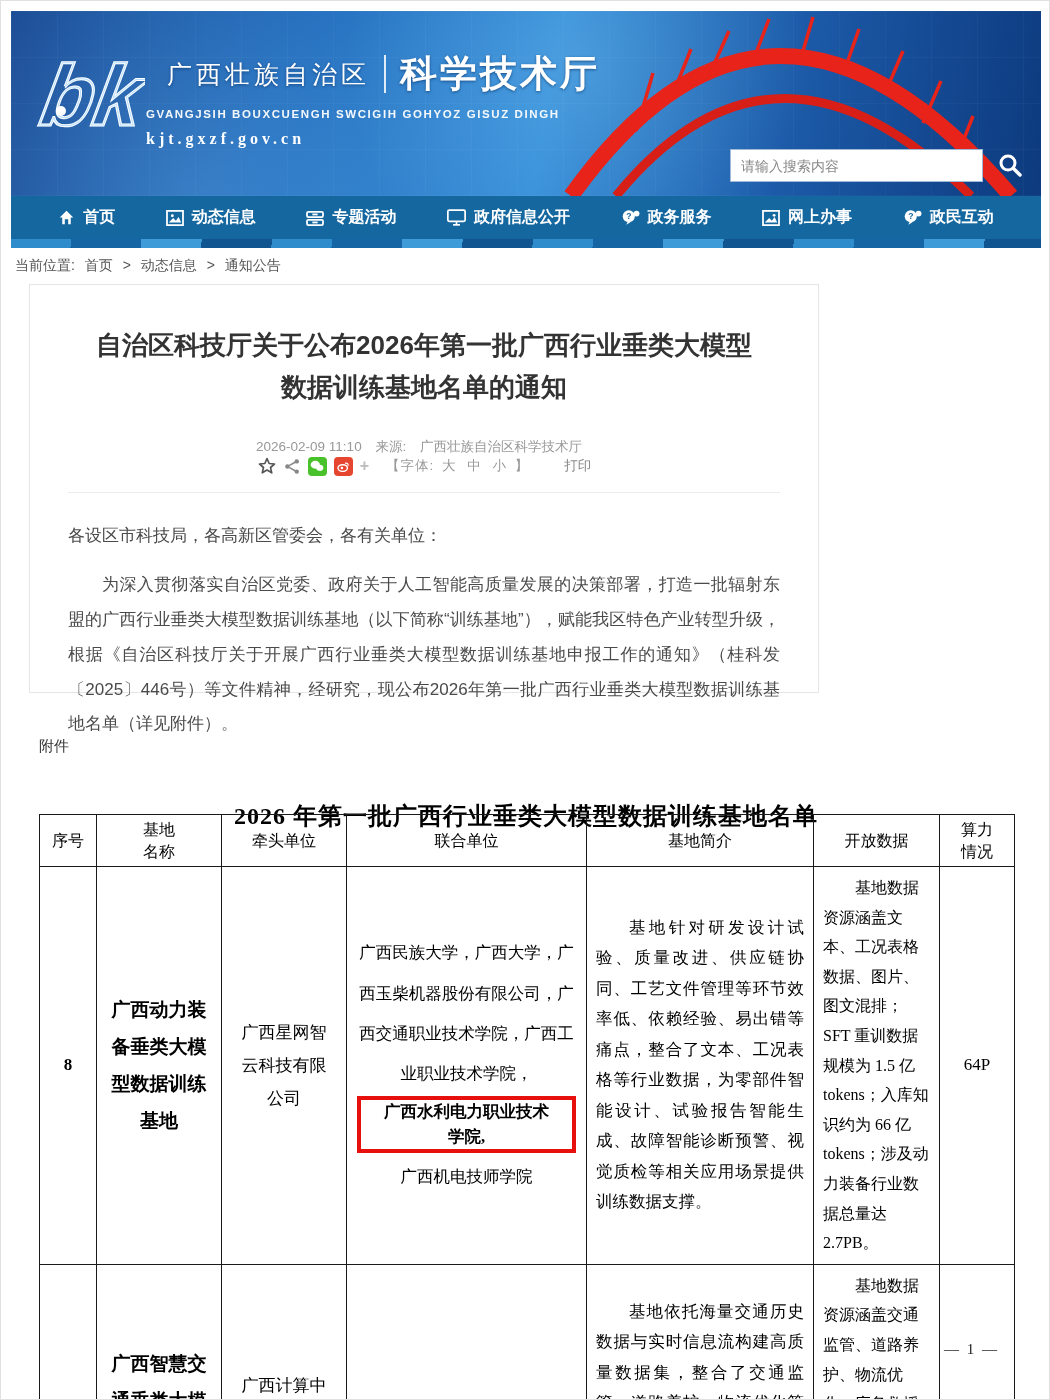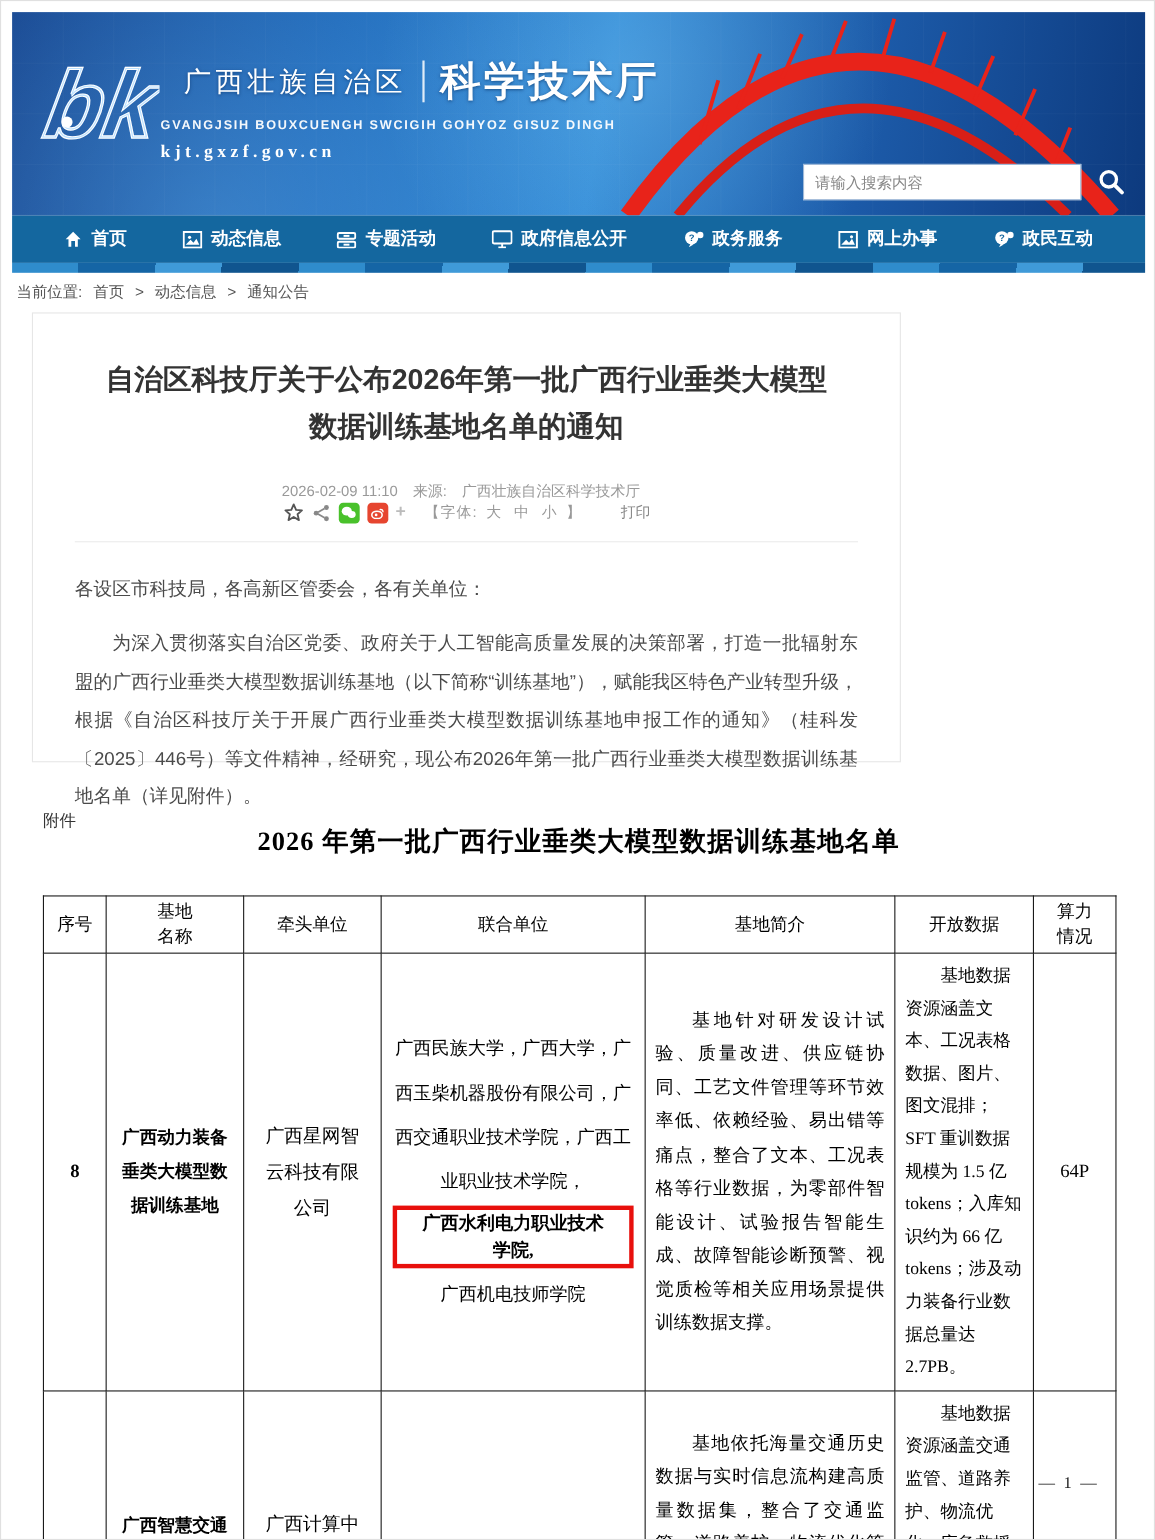--- a/index.html
+++ b/index.html
@@ -57,30 +57,30 @@
   .plus { font-size:16px; color:#bbb; font-weight:bold; }
   .fontctl { margin-left:10px; color:#999; letter-spacing:1px; }
   .fontctl span.sz { margin:0 3px; cursor:pointer; }
   .print { margin-left:28px; color:#888; cursor:pointer; }
   .a-divider { margin:16px 38px 0; border-top:1px solid #ececec; }
   .a-body { margin:26px 38px 0; font-size:17px; color:#4a4a4a; line-height:2.05; }
   .a-body .p2 { text-indent:2em; margin-top:14px; text-align:justify; }
 
   
   .attach-label { position:absolute; left:38px; top:736px; font-size:15px; color:#333; }
-  .tbl-title { position:absolute; left:0; top:748px; width:1050px; text-align:center;
+  .tbl-title { position:absolute; left:0; top:799px; width:1050px; text-align:center;
     font-family:"Liberation Serif",serif; font-size:24px; font-weight:bold; color:#000; letter-spacing:1px; }
   table.tbl { position:absolute; left:38px; top:813px; width:975px; border-collapse:collapse; table-layout:fixed;
     font-family:"Liberation Serif",serif; color:#000; }
   .tbl th, .tbl td { border:1px solid #1a1a1a; vertical-align:middle; }
   .tbl th { font-weight:normal; font-size:16px; height:52px; text-align:center; white-space:pre-line; line-height:1.35; }
   .row8 td { height:258px; }
   .row9 td { height:202px; }
   td.c-no { text-align:center; font-weight:600; font-size:17px; }
-  td.c-name { text-align:center; font-weight:bold; font-size:16px; line-height:1.95; padding:0 10px; }
+  td.c-name { text-align:center; font-weight:bold; font-size:19px; line-height:1.95; padding:0 10px; }
   td.c-lead { text-align:center; font-size:17px; line-height:1.95; padding:0 12px; }
   td.c-partners { text-align:center; font-size:16.5px; line-height:2.45; padding:4px 10px; }
   .hl { display:inline-block; border:4px solid #e8100c; padding:0 15px; font-weight:bold; line-height:1.5; margin:1px 0; }
   td.c-intro { font-size:16.5px; line-height:1.85; padding:6px 9px; text-align:justify; text-indent:2em; }
   td.c-open { font-size:16px; line-height:1.85; padding:6px 9px; text-align:left; text-indent:2em; }
   td.c-comp { text-align:center; font-size:17px; }
 
   .pageno { position:absolute; right:50px; top:1340px; font-family:"Liberation Serif",serif; font-size:15px; color:#222; letter-spacing:2px; }
 </style>
 </head>

